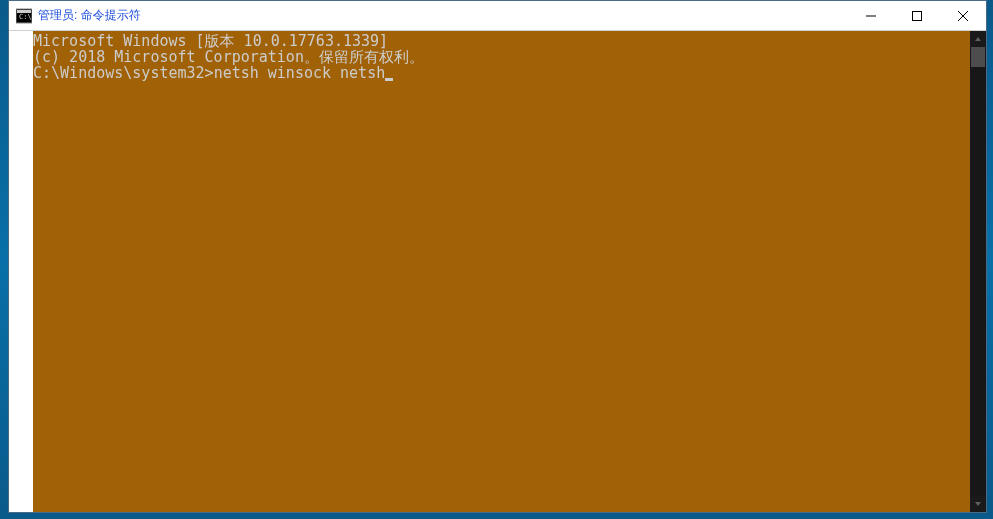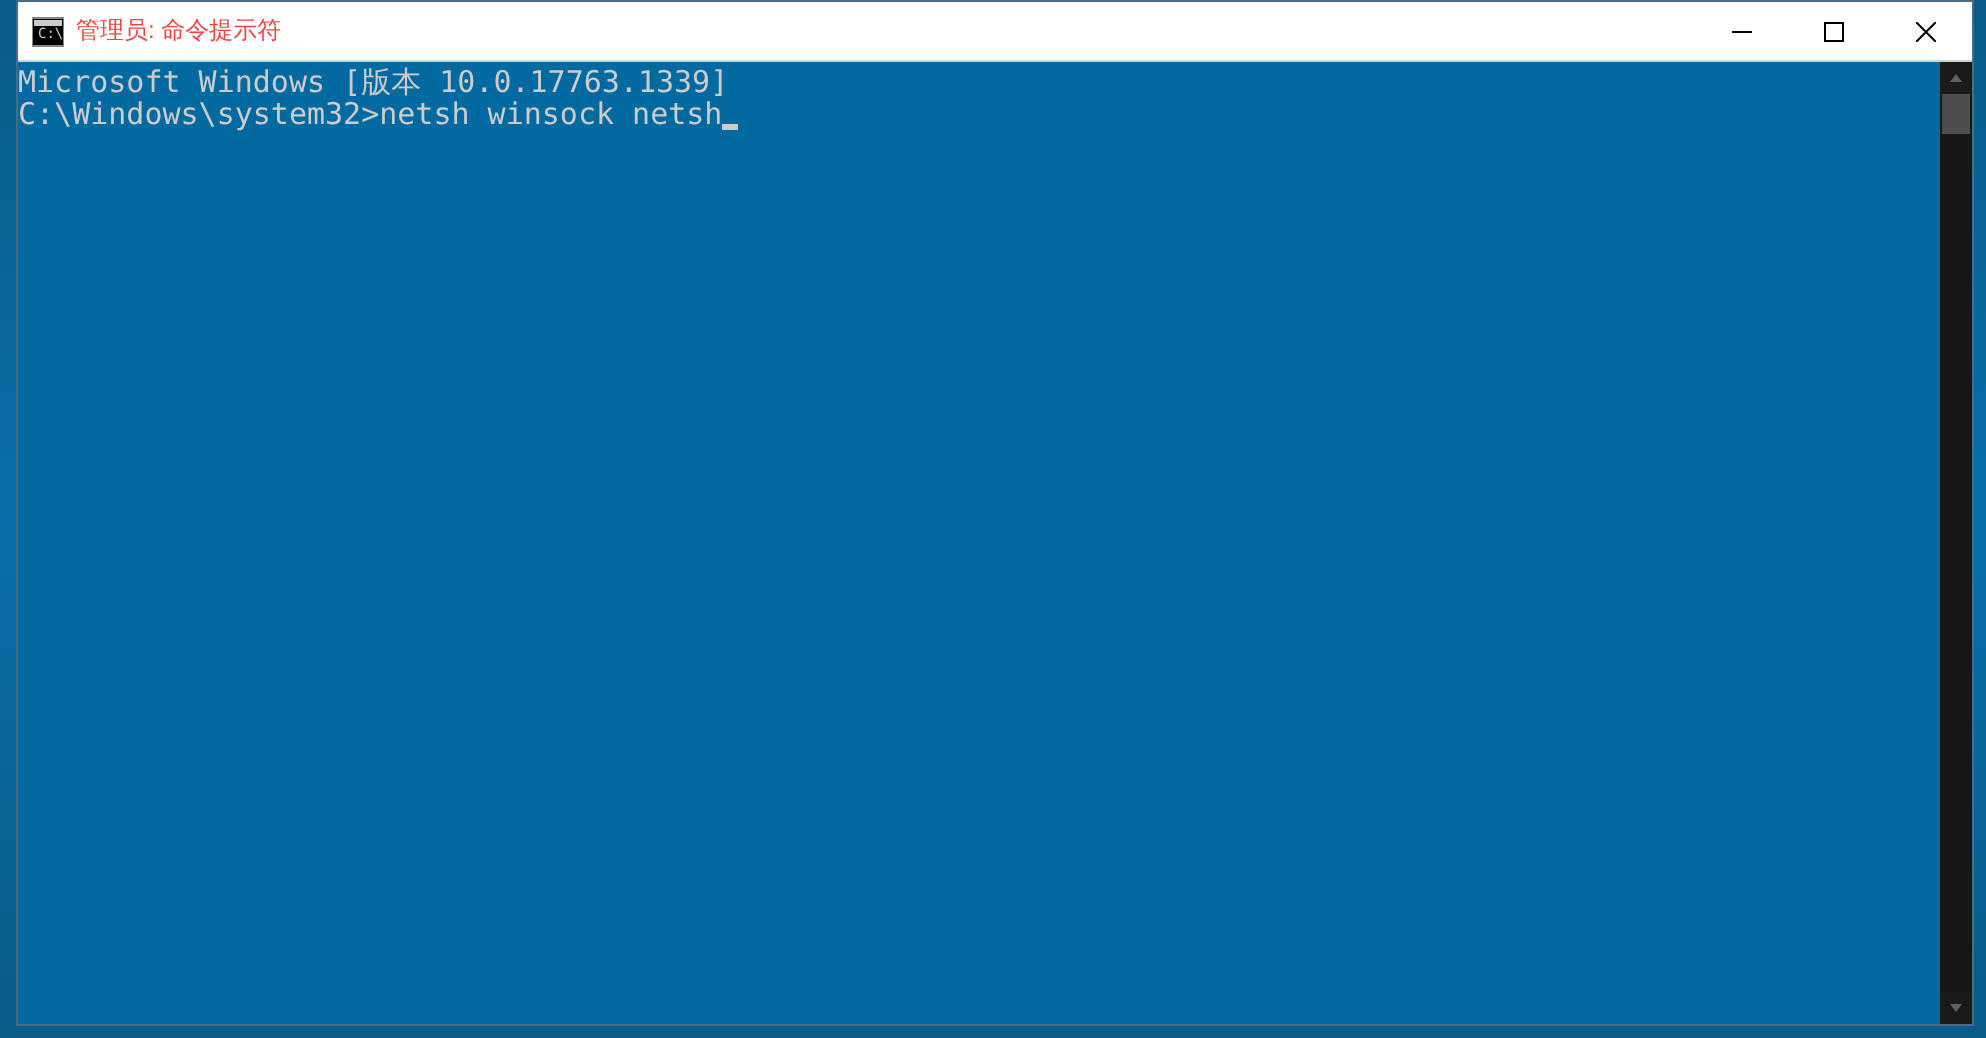--- a/index.html
+++ b/index.html
@@ -41,21 +41,21 @@
       display: flex;
       align-items: center;
       justify-content: center;
     }
     .titlebar-icon svg {
       width: 16px;
       height: 16px;
     }
     .titlebar-title {
       font-size: 12px;
-      color: #ef4444;
+      color: #1d4ed8;
       flex: 1;
     }
     .window-controls {
       display: flex;
       height: 100%;
     }
     .window-control {
       width: 46px;
       height: 100%;
       display: flex;
@@ -64,23 +64,24 @@
       background: transparent;
       border: none;
       cursor: pointer;
     }
     .window-control svg {
       width: 10px;
       height: 10px;
     }
     .terminal-area {
       flex: 1;
-      background: #0369a1;
+      background: #a16207;
       position: relative;
       display: flex;
+      margin-left: 24px;
     }
     .terminal-content {
       flex: 1;
       padding: 2px 0 0 0;
       font-family: "NSimSun", "SimSun", "Consolas", monospace;
       font-size: 15px;
       line-height: 16px;
       color: #cccccc;
       white-space: pre;
       overflow: hidden;
@@ -165,21 +166,21 @@
       </button>
       <button class="window-control close">
         <svg viewBox="0 0 10 10">
             <line x1="0" y1="0" x2="10" y2="10" stroke="#000000" stroke-width="1"></line>
             <line x1="10" y1="0" x2="0" y2="10" stroke="#000000" stroke-width="1"></line>
           </svg>
       </button>
     </div>
   </div>
   <div class="terminal-area">
-    <div class="terminal-content"><span class="terminal-line">Microsoft Windows [版本 10.0.17763.1339]</span><span class="terminal-line"></span><span>C:\Windows\system32&gt;</span><span>netsh winsock netsh</span><span class="cursor"></span></div>
+    <div class="terminal-content"><span class="terminal-line">Microsoft Windows [版本 10.0.17763.1339]</span><span class="terminal-line">(c) 2018 Microsoft Corporation。保留所有权利。</span><span class="terminal-line"></span><span>C:\Windows\system32&gt;</span><span>netsh winsock netsh</span><span class="cursor"></span></div>
     <div class="scrollbar">
       <div class="scrollbar-button up">
         <svg viewBox="0 0 8 8">
             <path d="M4 2 L7 6 L1 6 Z" fill="#606060"></path>
           </svg>
       </div>
       <div class="scrollbar-track">
         <div class="scrollbar-thumb"></div>
       </div>
       <div class="scrollbar-button down">

